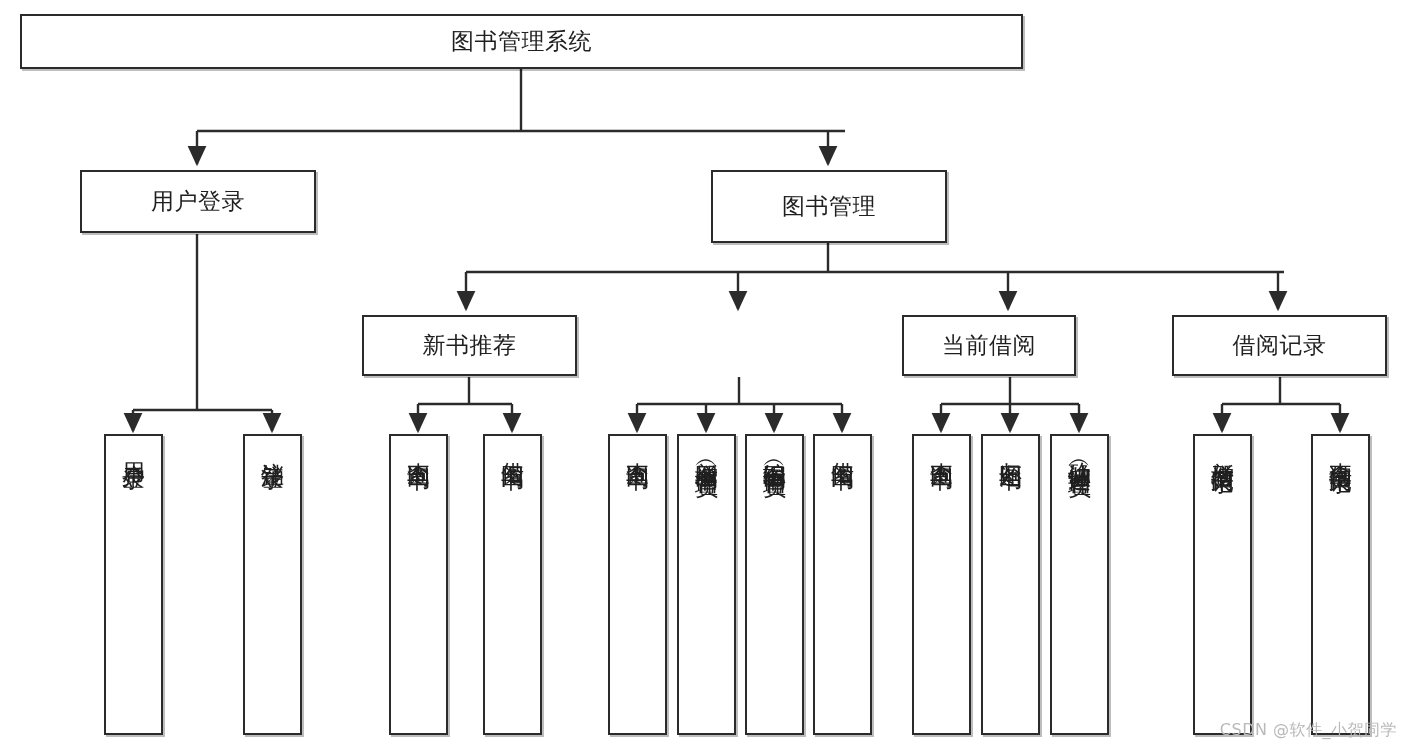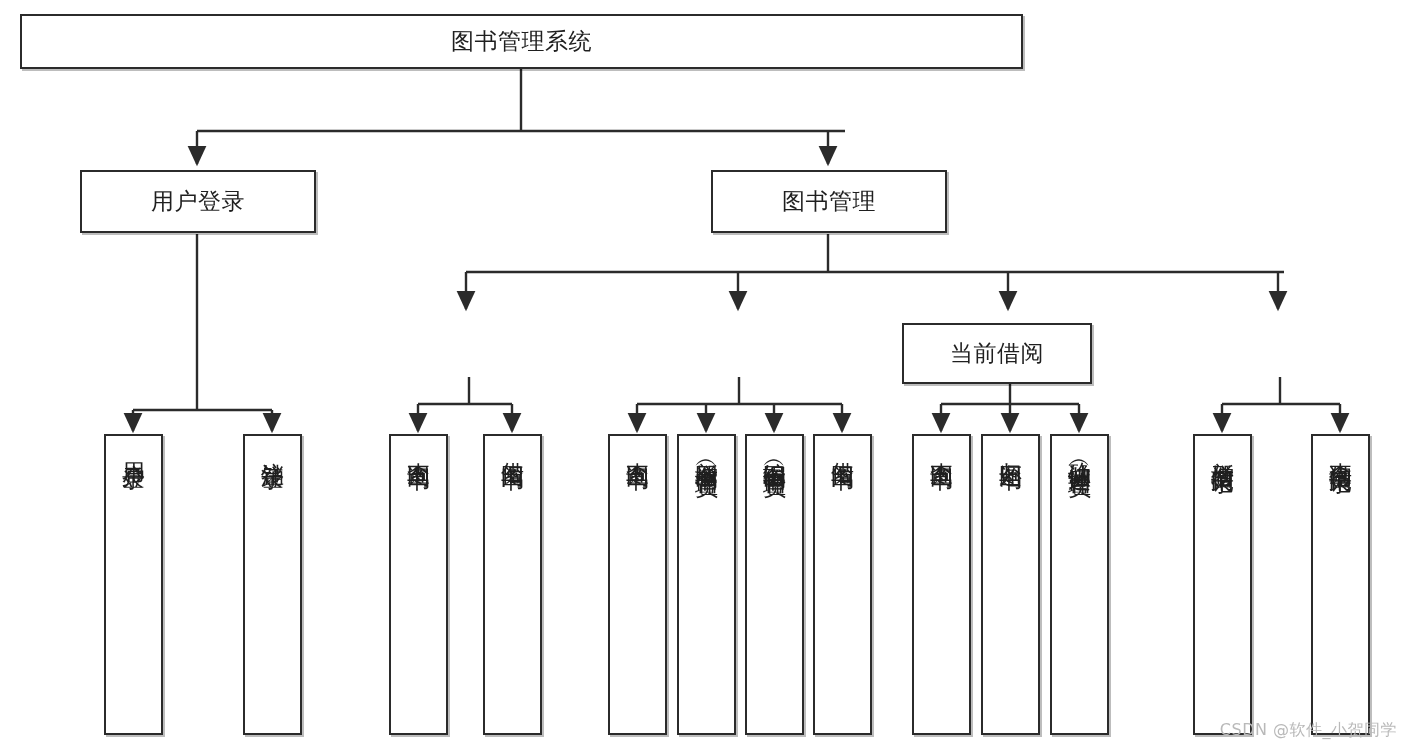--- a/index.html
+++ b/index.html
@@ -127,26 +127,32 @@
     </g>
   </svg>
 
   <div class="node horizontal root" style="left:20px; top:14px; width:1003px; height:55px;">
     <span class="label">图书管理系统</span>
   </div>
 
   <div class="node horizontal" style="left:80px; top:170px; width:236px; height:63px;">
     <span class="label">用户登录</span>
   </div>
-  <div class="node horizontal" style="left:711px; top:170px; width:236px; height:63px;">
+  <div class="node horizontal" style="left:711px; top:170px; width:236px; height:73px;">
     <span class="label">图书管理</span>
   </div>
 
-  <div class="node horizontal" style="left:902px; top:323px; width:190px; height:61px;">
+  <div class="node horizontal" style="left:362px; top:315px; width:215px; height:61px;">
+    <span class="label">新书推荐</span>
+  </div>
+  <div class="node horizontal" style="left:902px; top:315px; width:174px; height:61px;">
     <span class="label">当前借阅</span>
+  </div>
+  <div class="node horizontal" style="left:1172px; top:315px; width:215px; height:61px;">
+    <span class="label">借阅记录</span>
   </div>
 
   <div class="node vertical" style="left:104px; top:434px; width:59px; height:301px;">
     <span class="label">用户登录</span>
   </div>
   <div class="node vertical" style="left:243px; top:434px; width:59px; height:301px;">
     <span class="label">注销登录</span>
   </div>
 
   <div class="node vertical" style="left:389px; top:434px; width:59px; height:301px;">

